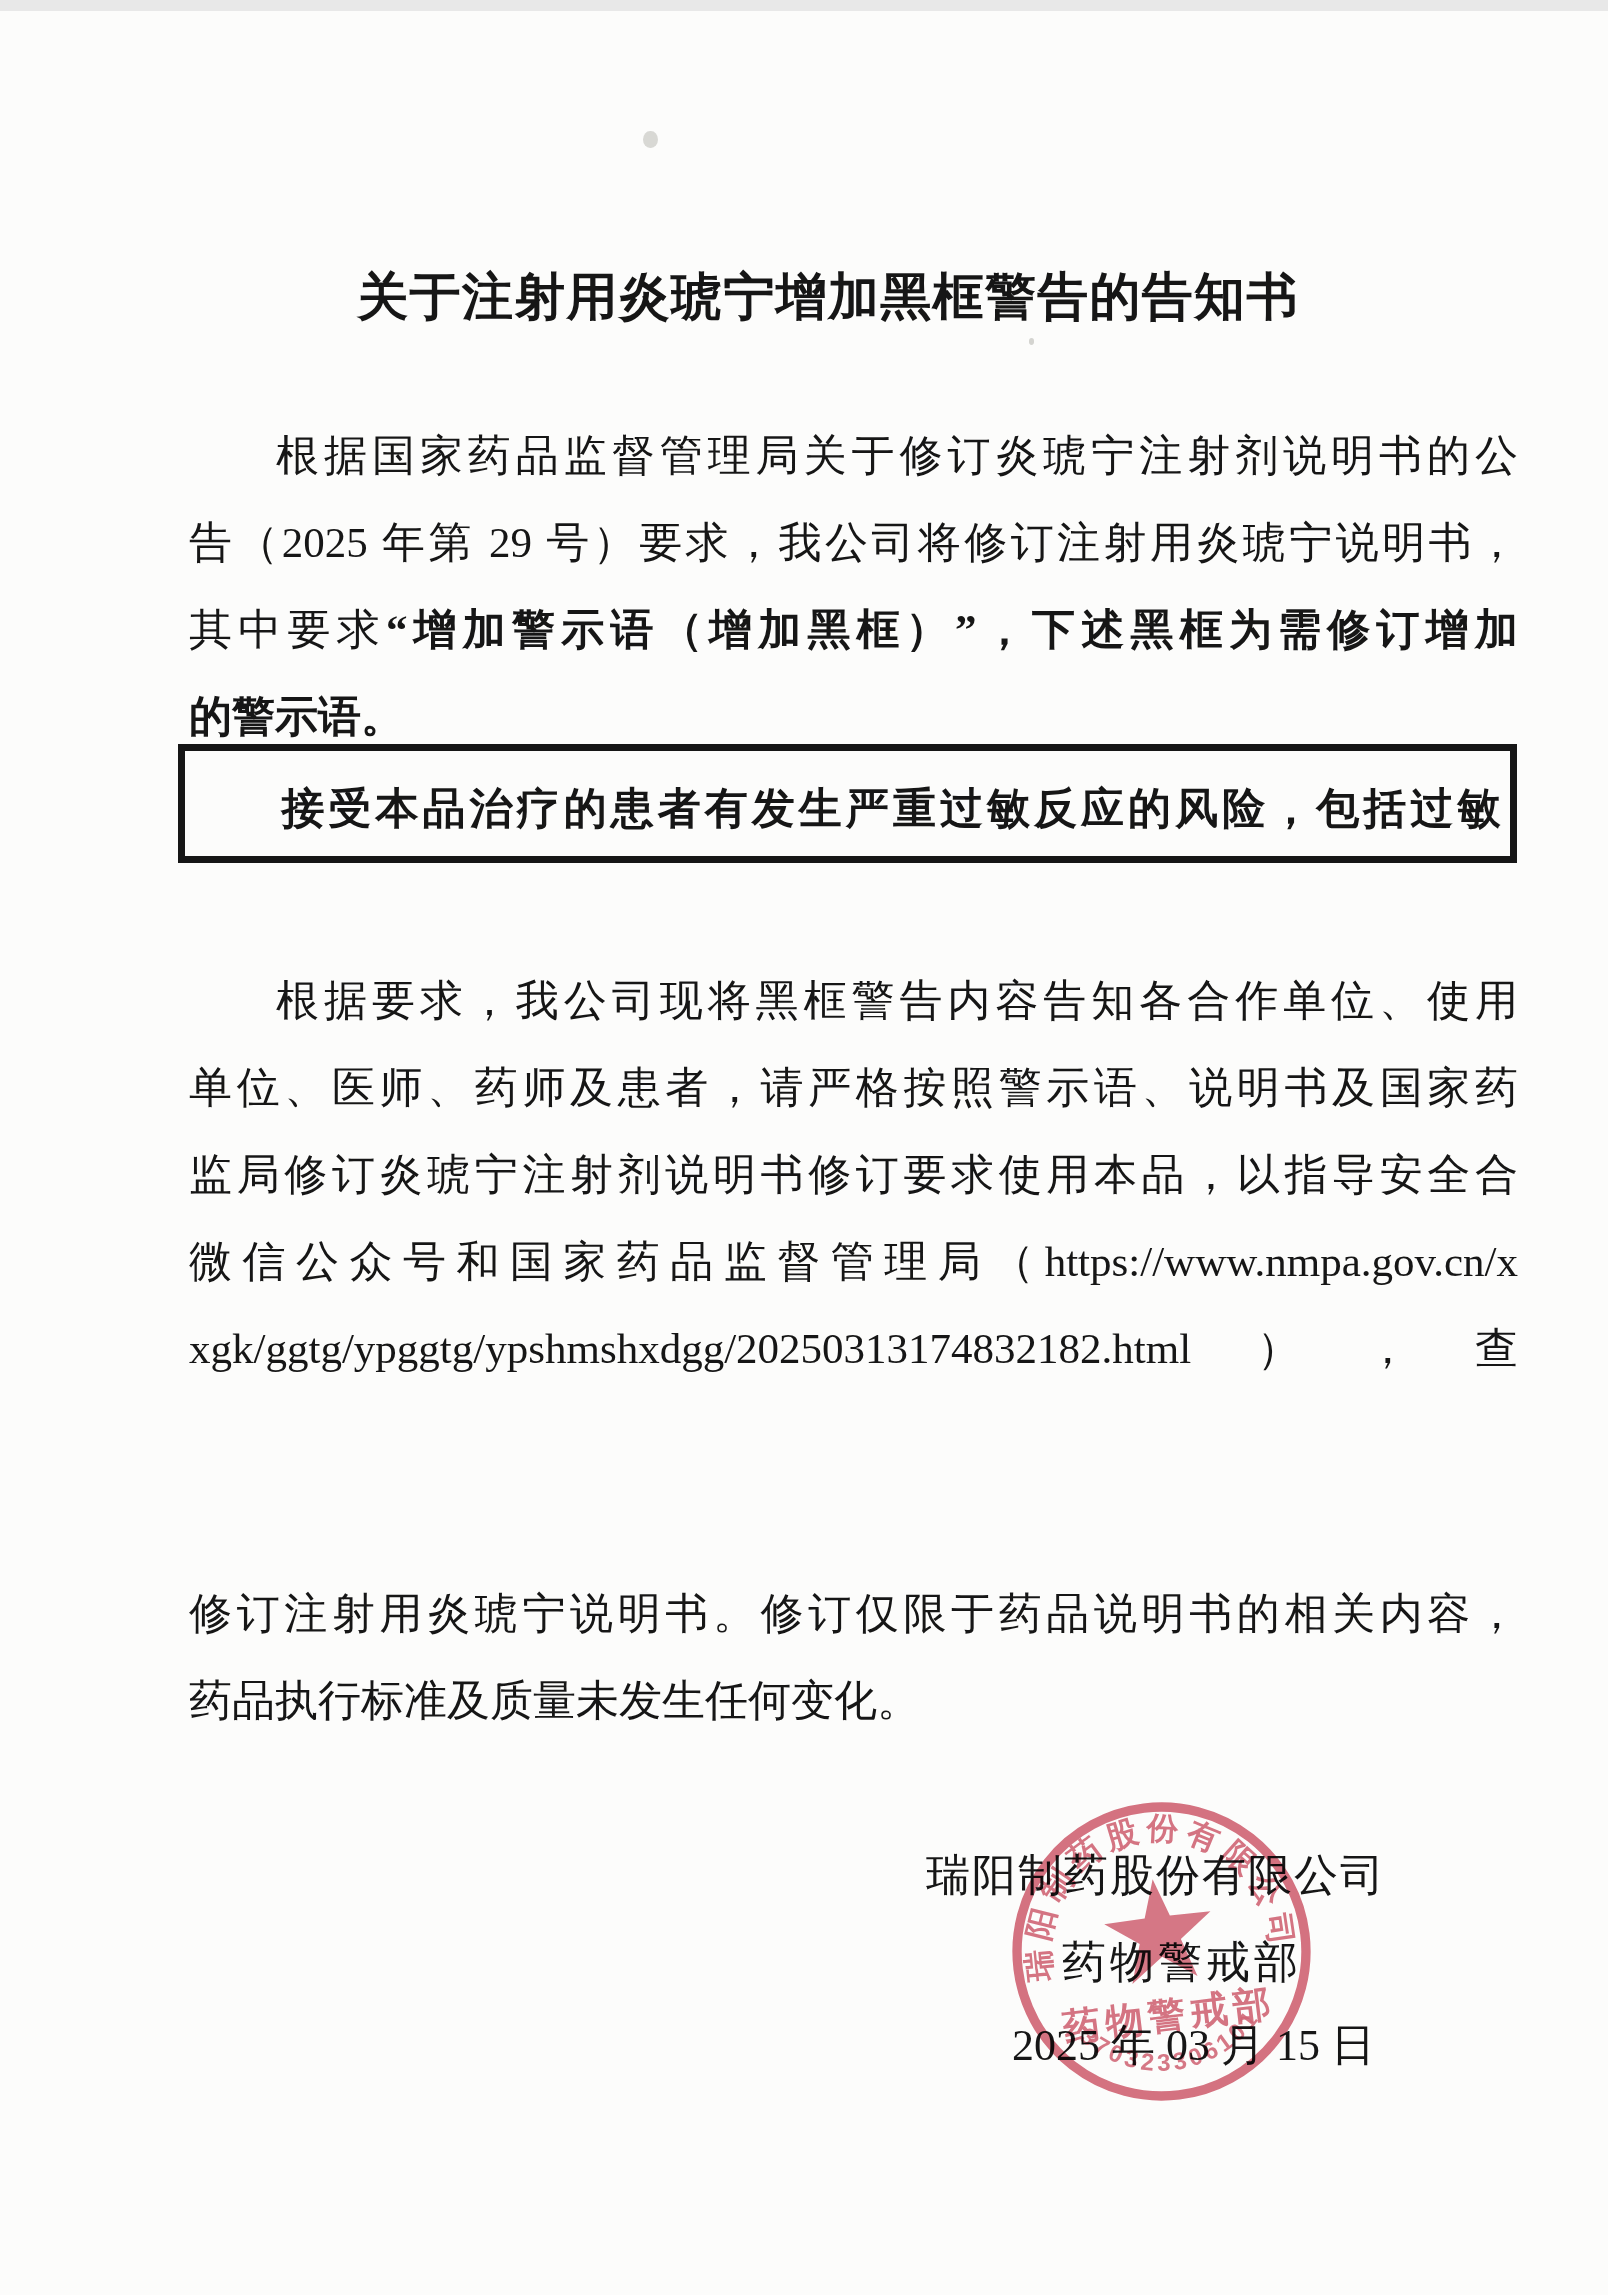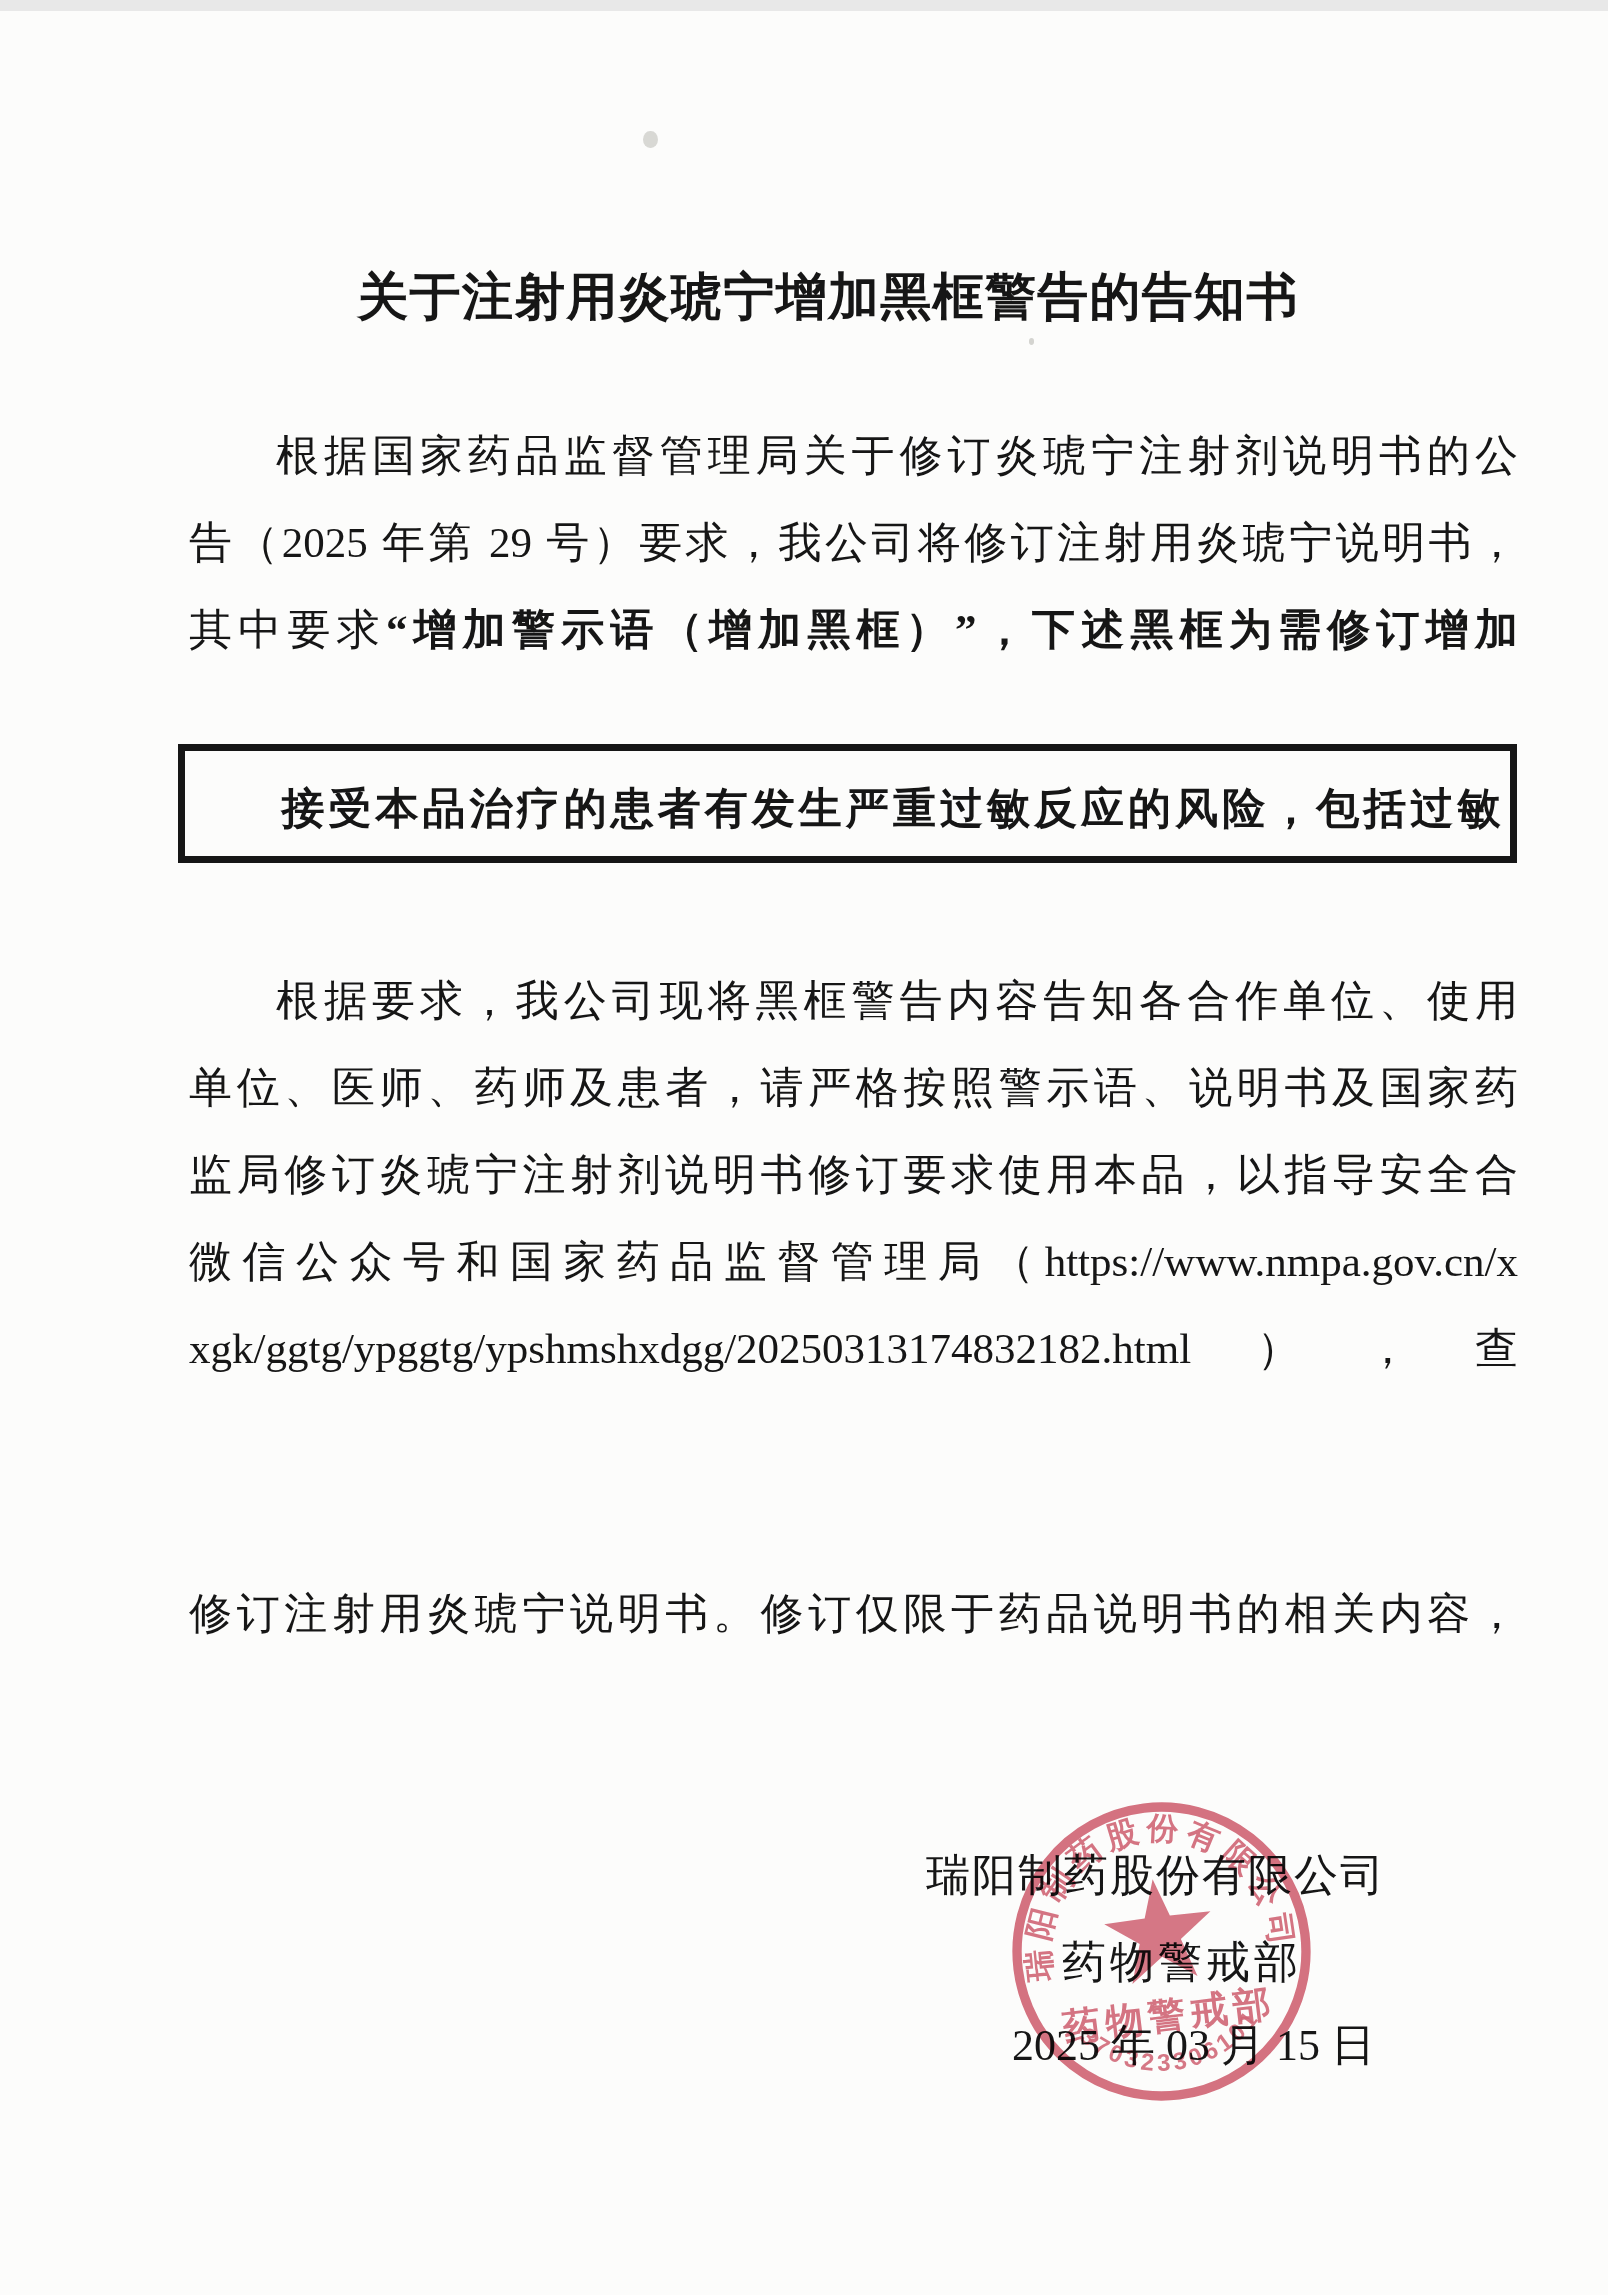--- a/index.html
+++ b/index.html
@@ -85,36 +85,38 @@
 <body>
 
 <div class="page">
 
   <div class="doc-title">关于注射用炎琥宁增加黑框警告的告知书</div>
 
   <div class="para" id="para1">
     <div class="line indent">根据国家药品监督管理局关于修订炎琥宁注射剂说明书的公</div>
     <div class="line">告（2025 年第 29 号）要求，我公司将修订注射用炎琥宁说明书，</div>
     <div class="line"><span>其中要求</span><span class="b">“增加警示语（增加黑框）”，下述黑框为需修订增加</span></div>
+    <div class="line last b">的警示语。</div>
   </div>
 
   <div class="warning-box">
     <div class="line indent">接受本品治疗的患者有发生严重过敏反应的风险，包括过敏</div>
   </div>
 
   <div class="para" id="para2">
     <div class="line indent">根据要求，我公司现将黑框警告内容告知各合作单位、使用</div>
     <div class="line">单位、医师、药师及患者，请严格按照警示语、说明书及国家药</div>
     <div class="line">监局修订炎琥宁注射剂说明书修订要求使用本品，以指导安全合</div>
     <div class="line">微信公众号和国家药品监督管理局（https://www.nmpa.gov.cn/x</div>
     <div class="line">xgk/ggtg/ypggtg/ypshmshxdgg/20250313174832182.html），查</div>
   </div>
 
   <div class="para" id="para3">
     <div class="line">修订注射用炎琥宁说明书。修订仅限于药品说明书的相关内容，</div>
+    <div class="line last">药品执行标准及质量未发生任何变化。</div>
   </div>
 
   <div class="sig-line" id="sig-company">瑞阳制药股份有限公司</div>
   <div class="sig-line" id="sig-dept">药物警戒部</div>
   <div class="sig-line" id="sig-date">2025 年 03 月 15 日</div>
 
   <svg class="stamp" viewBox="0 0 474 474">
     <defs>
       <path id="arcTop" d="M 84.6,305 A 166,166 0 1 1 385.4,305" fill="none"></path>
       <path id="arcBottom" d="M 65.9,173.4 A 180,180 0 1 0 404.1,173.4" fill="none"></path>

